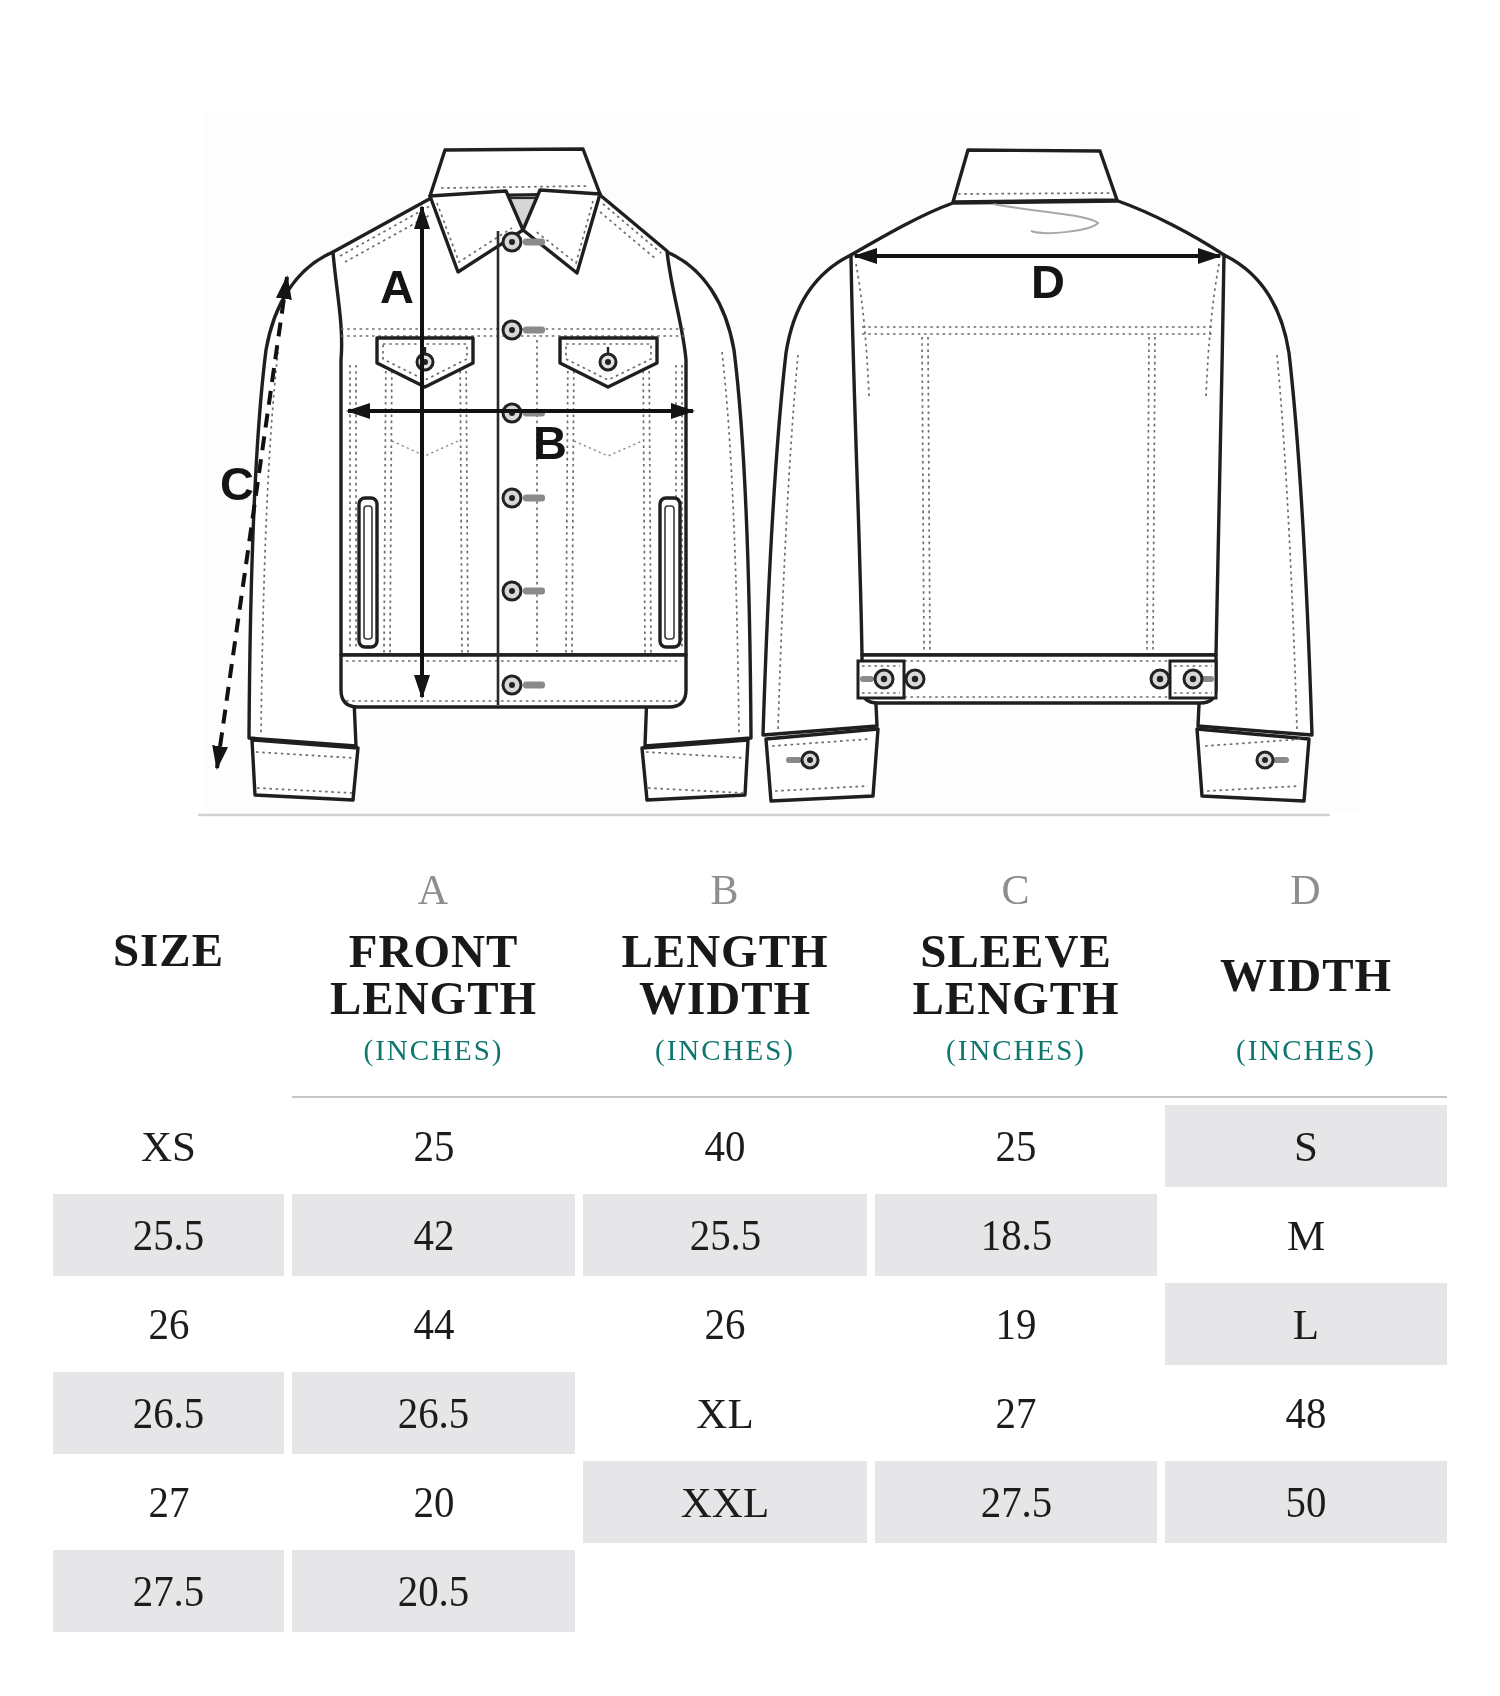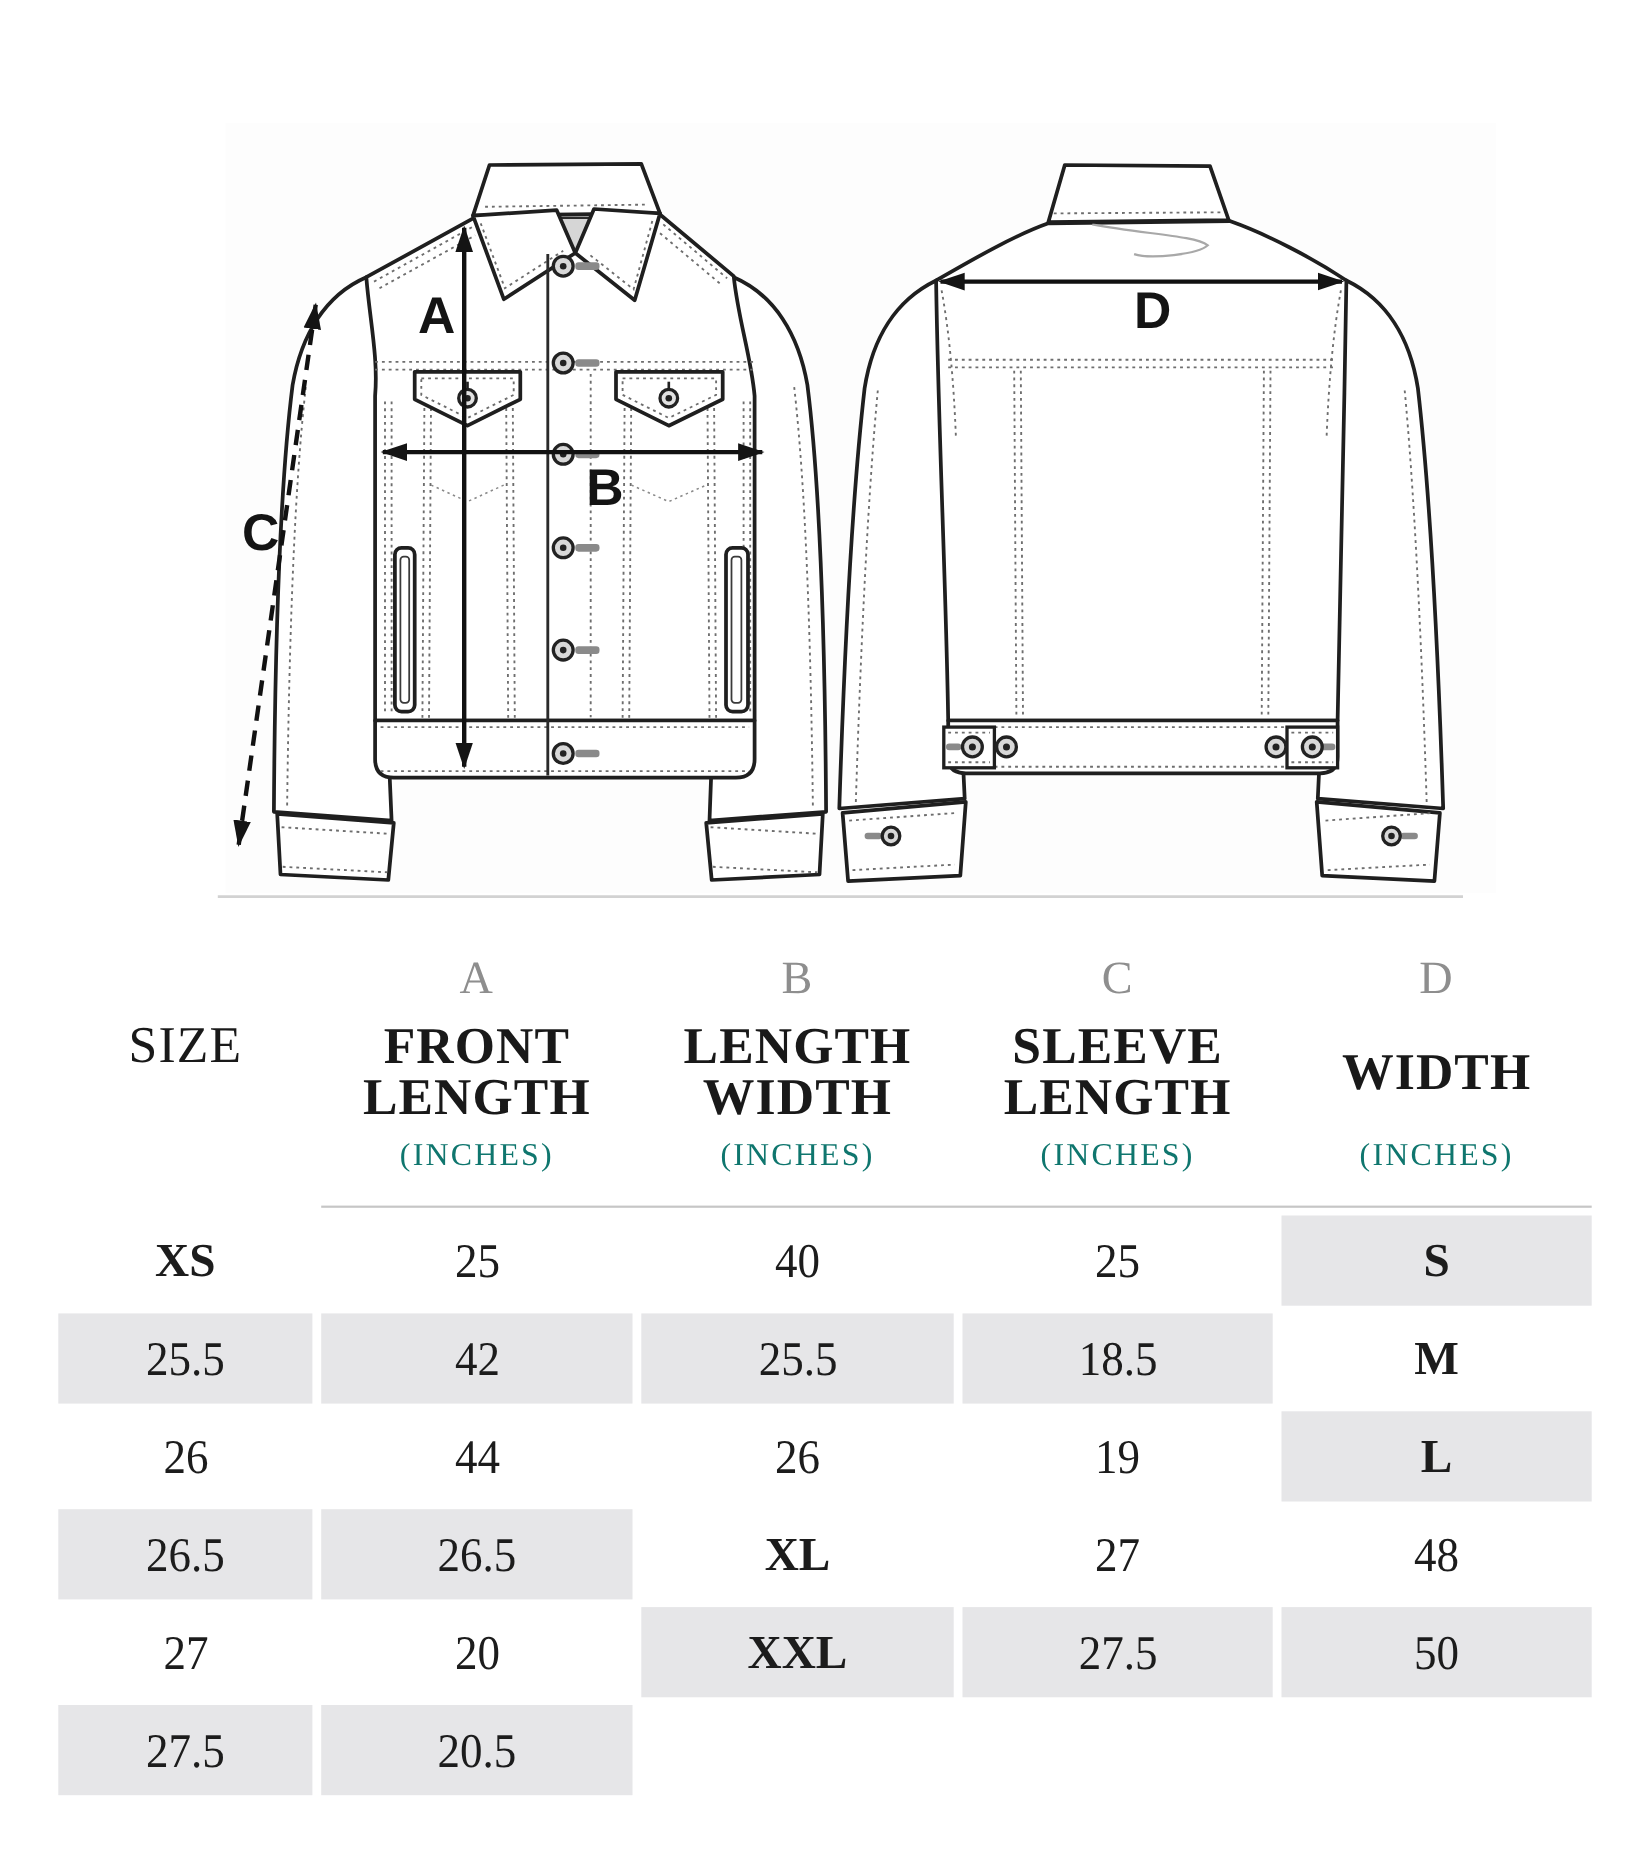--- a/index.html
+++ b/index.html
@@ -17,26 +17,26 @@
   .size-table{
     position:absolute;left:53px;top:862px;width:1394px;
     display:grid;grid-template-columns:231px 283px 284px 282px 282px;
     column-gap:8px;row-gap:7px;
   }
   .cell{display:flex;align-items:center;justify-content:center;}
   .letter-cell{height:56px;font-size:42px;color:#8e8e8e;letter-spacing:1px;}
   .name-cell{height:100px;flex-direction:column;justify-content:center;
     font-size:47px;font-weight:bold;color:#191919;line-height:47px;letter-spacing:1px;text-align:center;}
   .size-head-cell{height:100px;display:flex;justify-content:center;align-items:flex-start;
-    font-size:47px;font-weight:normal;color:#191919;line-height:50px;letter-spacing:1px;}
+    font-size:47px;font-weight:bold;color:#191919;line-height:50px;letter-spacing:1px;}
   .unit-cell{height:36px;font-size:29px;color:#0f766e;letter-spacing:2px;}
   .head-rule{grid-column:2 / 6;height:21px;border-bottom:2px solid #c6c6c6;}
   .data-cell{height:82px;font-size:44px;color:#1c1c1c;}
   .row-alt{background:#e6e6e8;}
-  .size-cell{font-weight:bold;font-size:43px;}
+  .size-cell{font-weight:normal;font-size:43px;}
   .num{display:inline-block;transform:scaleX(0.93);}
 </style>
 </head>
 <body>
 
 <svg class="art" width="1500" height="820" viewBox="0 0 1500 820">
   <defs>
     <marker id="ah" markerUnits="userSpaceOnUse" markerWidth="26" markerHeight="20" refX="22" refY="10" orient="auto-start-reverse">
       <path d="M0,2 L24,10 L0,18 Z" fill="#141414"></path>
     </marker>

